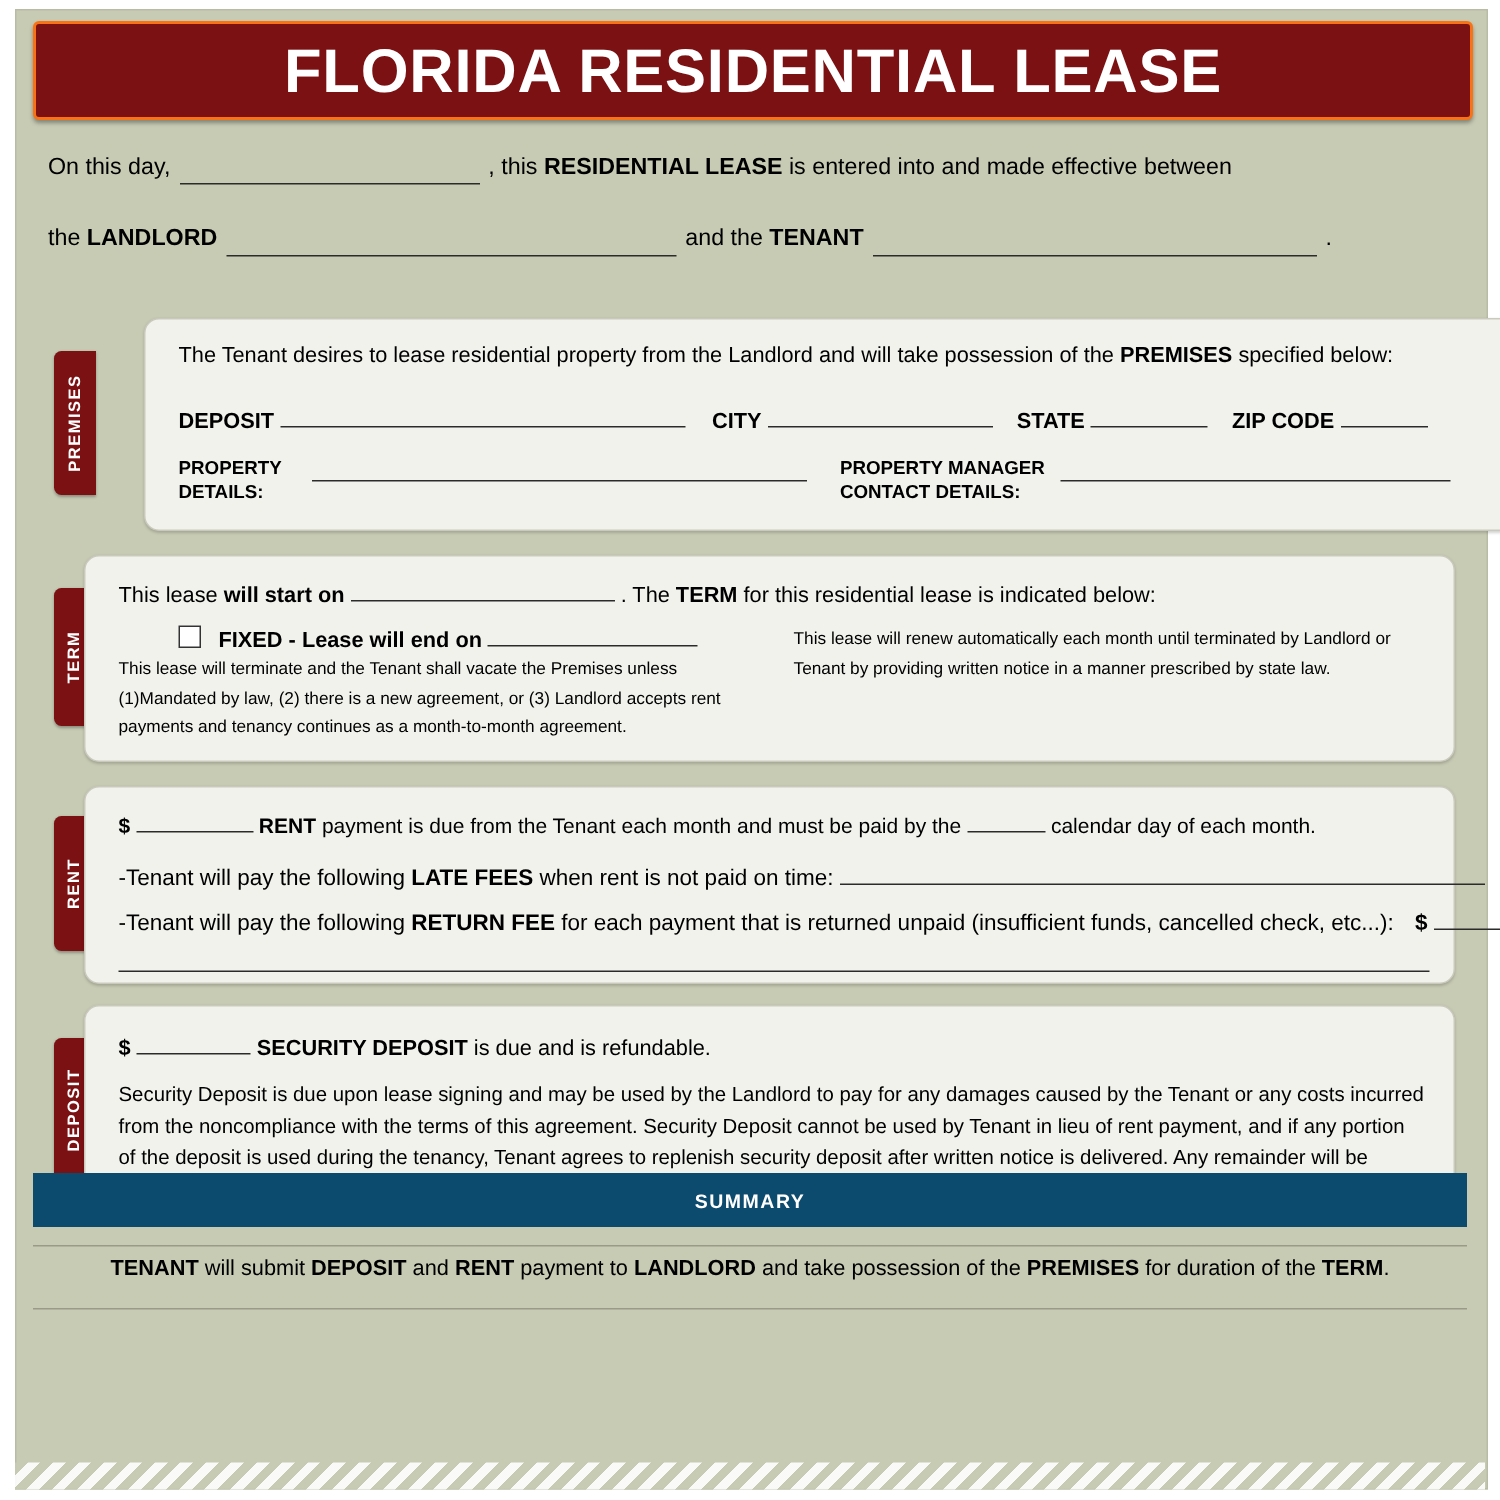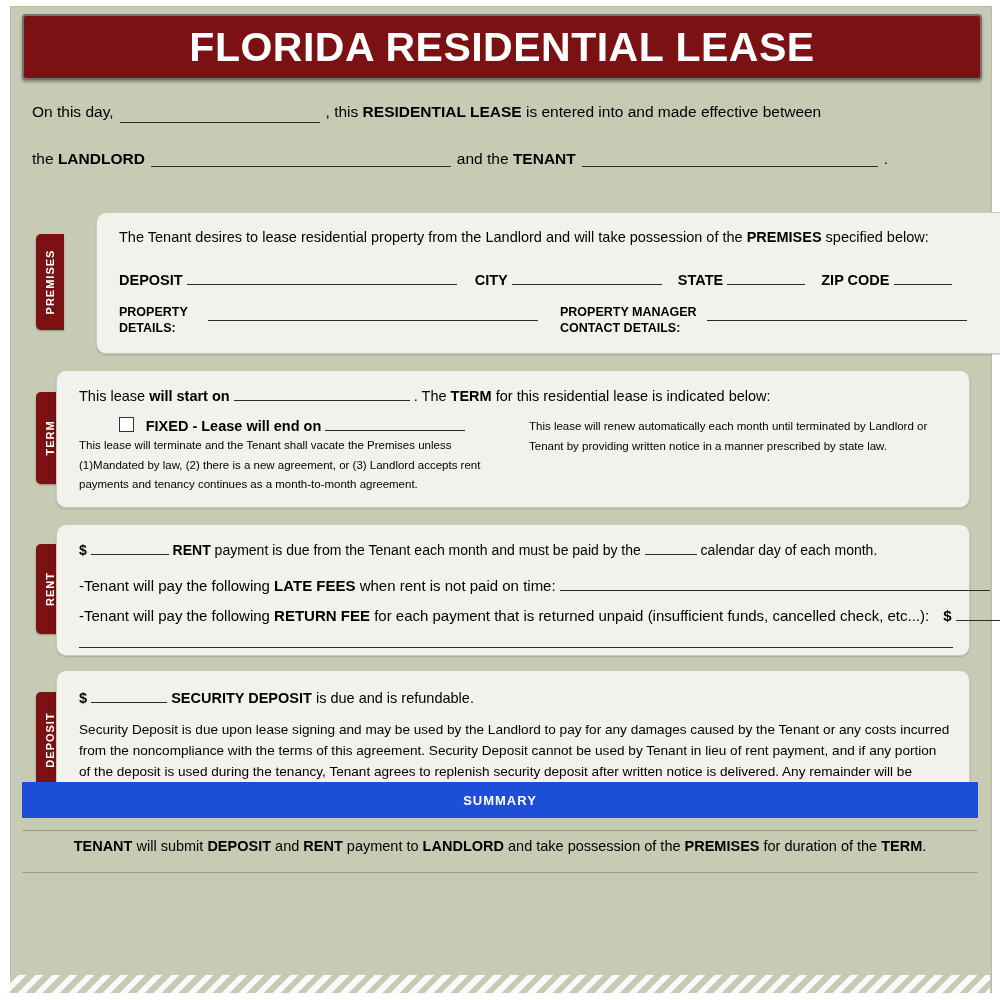--- a/index.html
+++ b/index.html
@@ -20,21 +20,21 @@
     position:absolute;
     left:10px;top:6px;width:980px;height:985px;
     background:#c8cbb4;
     border:1px solid #b9bca4;
   }
   
   .title-banner{
     position:absolute;
     left:22px;top:14px;width:956px;height:62px;
     background:#7b1113;
-    border:2px solid #737373;
+    border:2px solid #f97316;
     border-radius:4px;
     box-shadow:0 2px 3px rgba(0,0,0,.35);
     display:flex;align-items:center;justify-content:center;
   }
   .title-banner .title{
     color:#ffffff;
     font-size:41px;
     font-weight:bold;
     letter-spacing:.5px;
     font-family:"Liberation Sans", sans-serif;
@@ -42,21 +42,21 @@
   
   .body-area{
     position:absolute;
     left:22px;top:92px;width:956px;height:800px;
   }
   .intro{
     position:absolute;left:10px;top:8px;width:936px;
     font-size:15.5px;color:#000;line-height:1.5;
   }
   .intro .row{display:flex;align-items:flex-end;flex-wrap:nowrap;white-space:nowrap;}
-  .intro .row.r2{margin-top:24px;align-items:center;}
+  .intro .row.r2{margin-top:24px;}
   .ln{
     display:inline-block;
     border-bottom:1px solid #2b2b2b;
     height:16px;
     margin:0 6px;
   }
   b{font-weight:bold;}
   
   .card{
     position:absolute;
@@ -106,21 +106,21 @@
   .r-lines .r{white-space:nowrap;}
   .r-blank{position:absolute;left:22px;top:122px;width:874px;border-bottom:1px solid #2b2b2b;}
   
   #deposit-card{left:34px;top:578px;width:912px;height:140px;}
   #deposit-tab{left:14px;top:600px;height:96px;}
   .d-line1{position:absolute;left:22px;top:16px;font-size:14.5px;white-space:nowrap;}
   .d-body{position:absolute;left:22px;top:48px;width:872px;font-size:13.6px;line-height:1.55;text-align:left;}
   
   .summary-banner{
     position:absolute;left:22px;top:782px;width:956px;height:36px;
-    background:#1d4ed8;display:flex;align-items:center;justify-content:center;
+    background:#0c4a6e;display:flex;align-items:center;justify-content:center;
   }
   .summary-banner span{color:#fff;font-size:13px;font-weight:bold;letter-spacing:1px;}
   .summary-text{
     position:absolute;left:22px;top:838px;width:956px;
     text-align:center;font-size:14.5px;color:#000;
   }
   .hr-top{position:absolute;left:22px;top:830px;width:956px;border-top:1px solid #9a9a88;}
   .hr-bot{position:absolute;left:22px;top:872px;width:956px;border-top:1px solid #9a9a88;}
   .torn{
     position:absolute;left:10px;top:975px;width:980px;height:18px;

